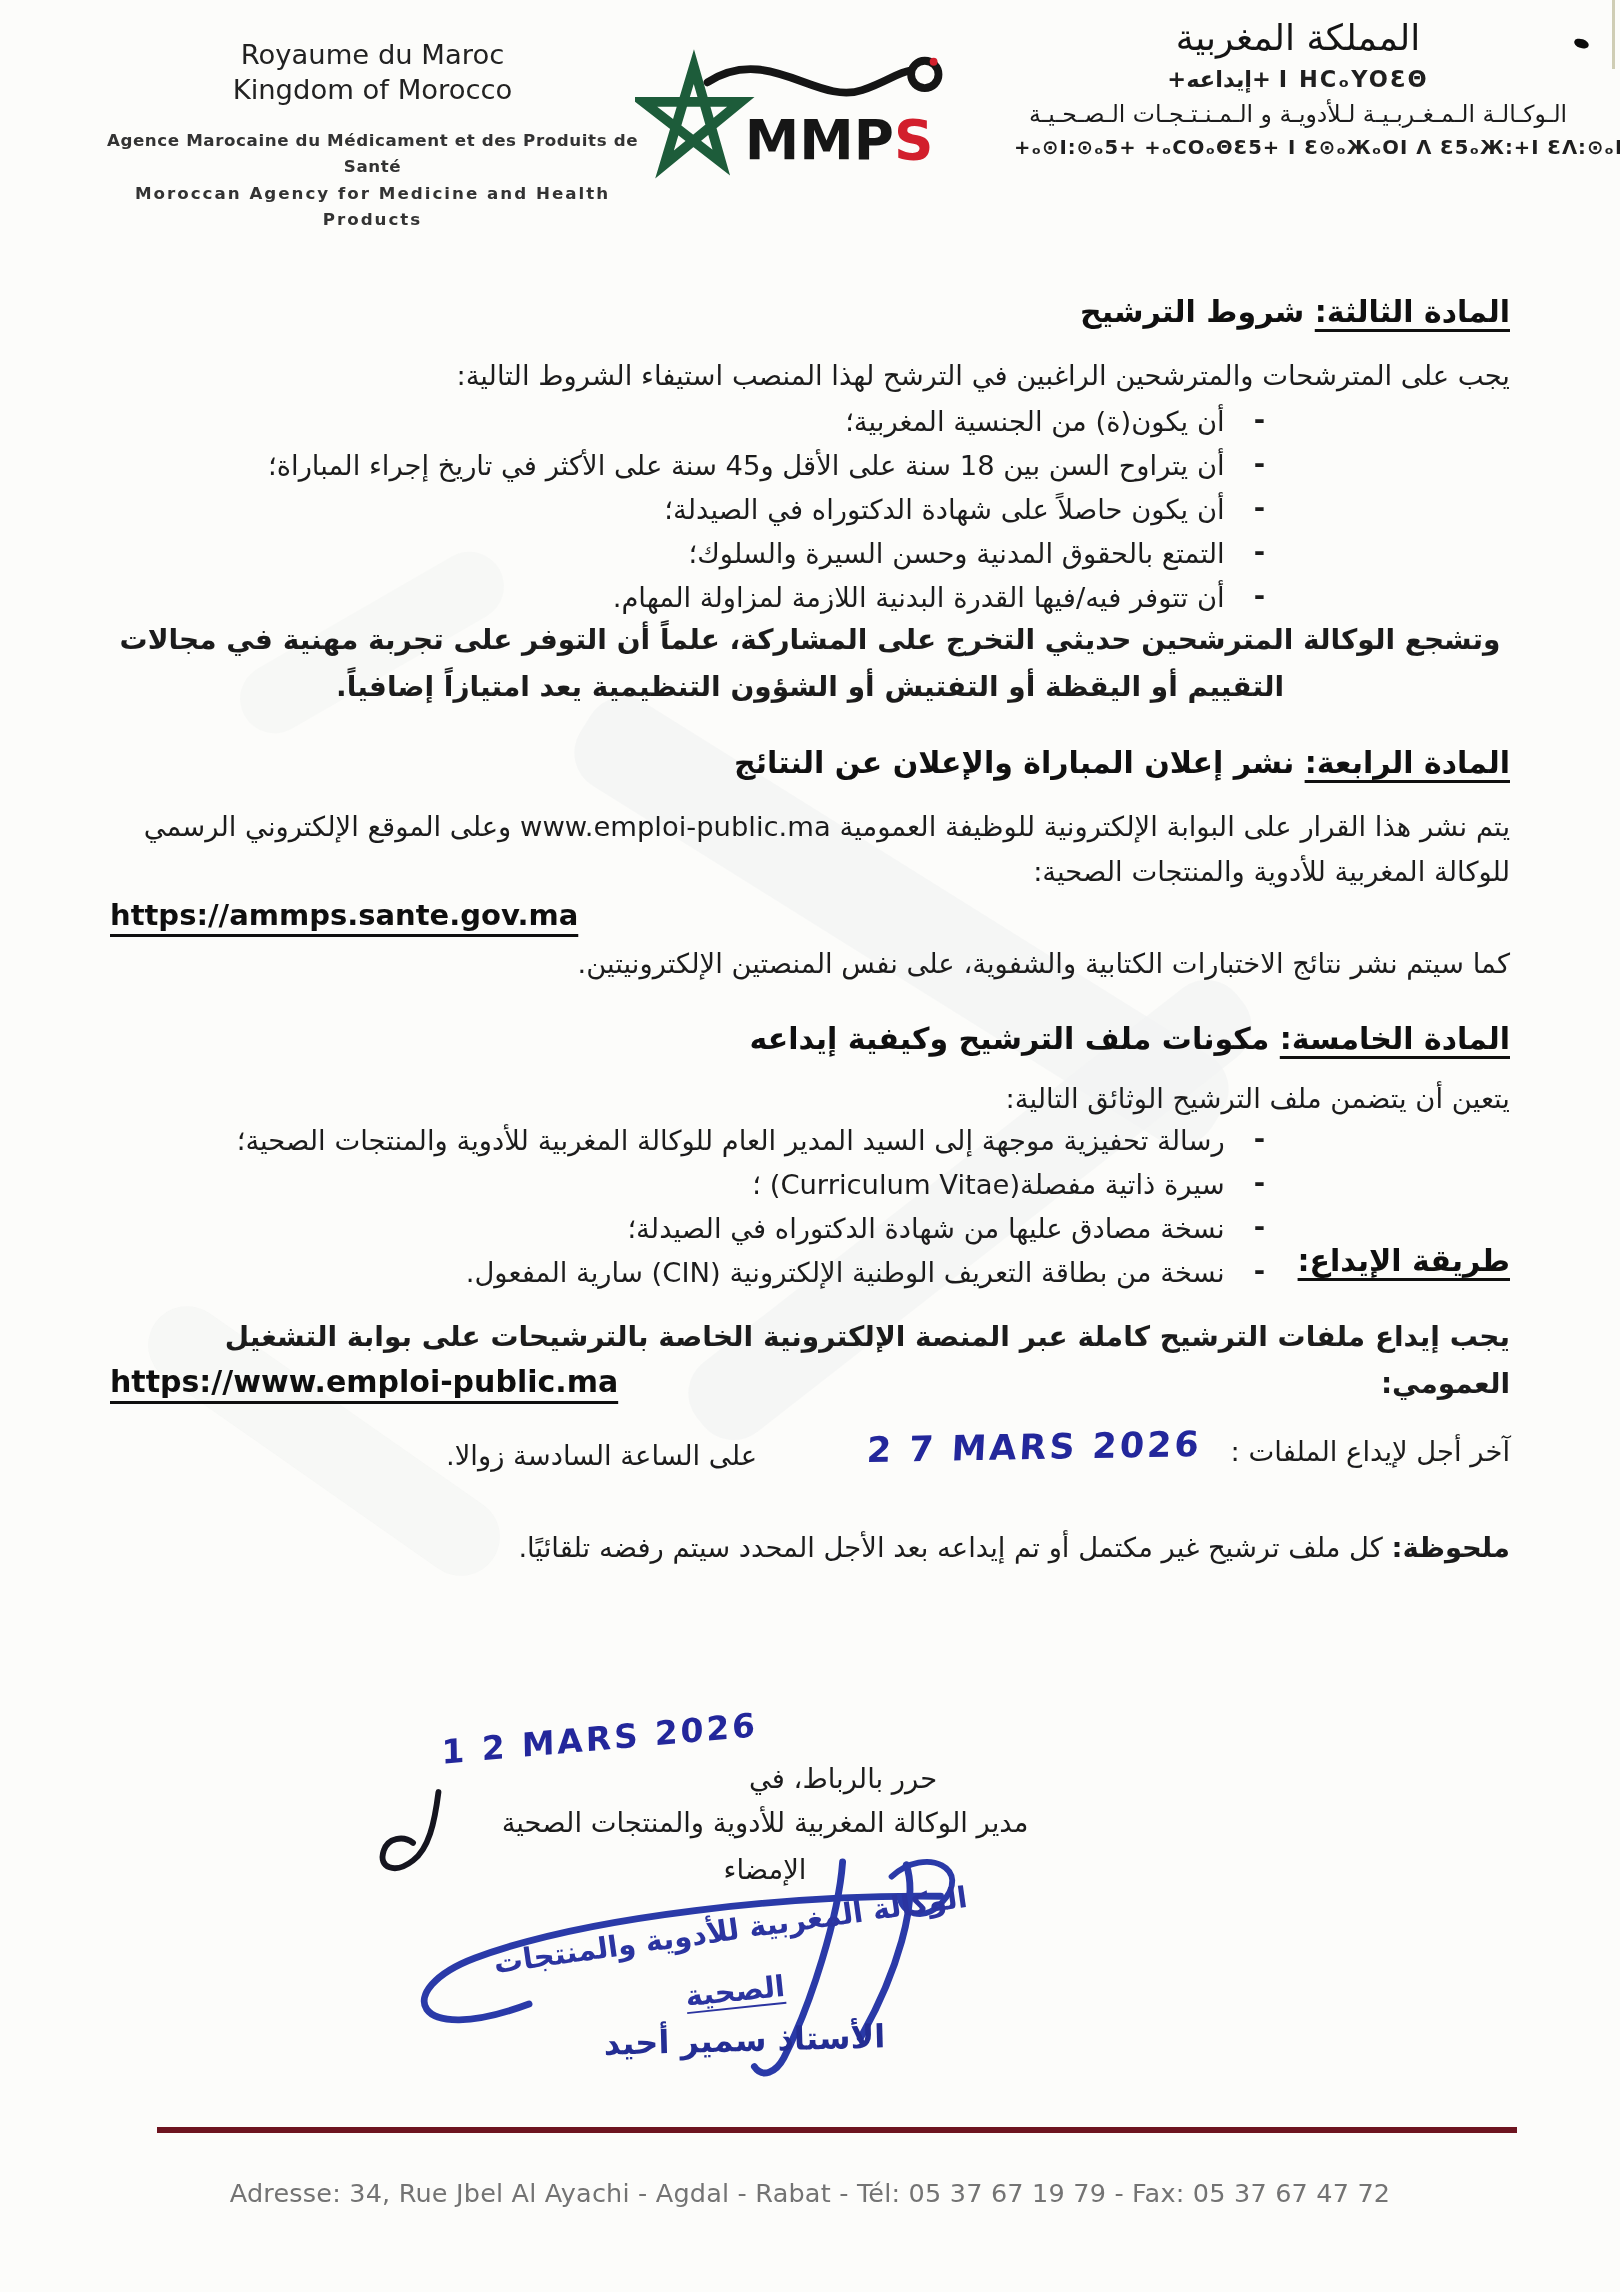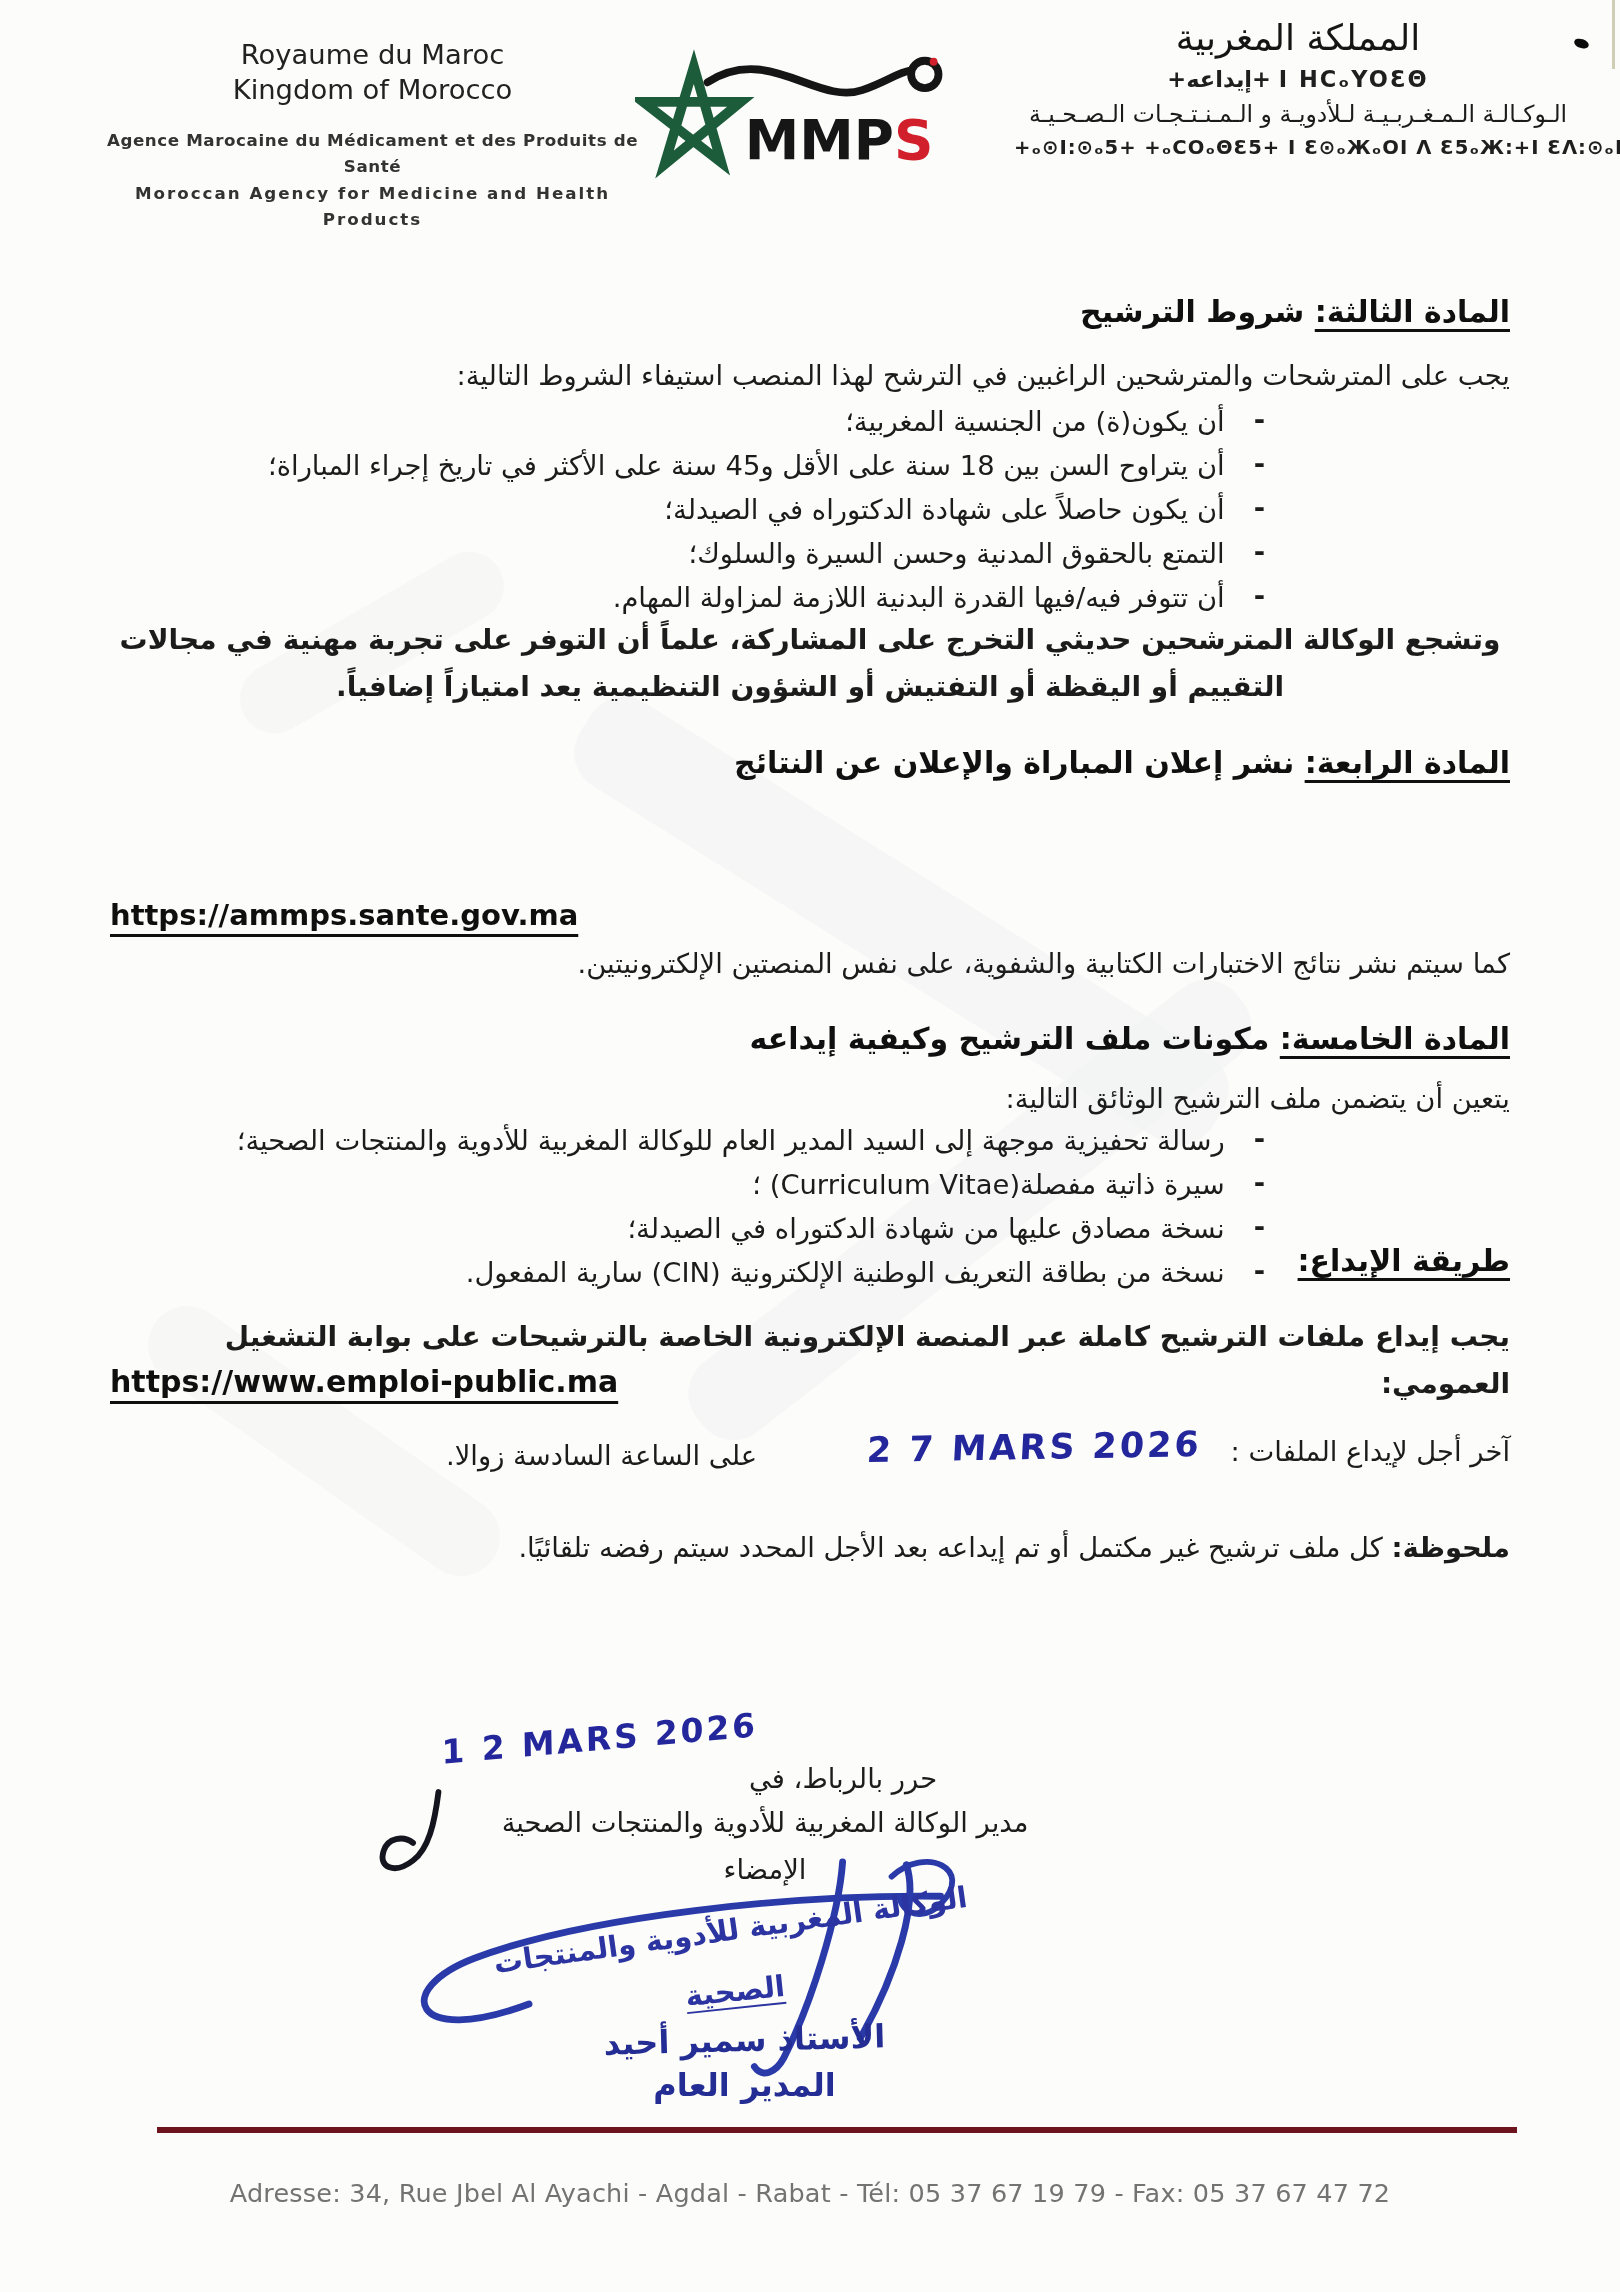--- a/index.html
+++ b/index.html
@@ -113,20 +113,23 @@
         <span class="mk">-</span>
         <span>أن تتوفر فيه/فيها القدرة البدنية اللازمة لمزاولة المهام.</span>
       </li>
   </ul>
 
   <div class="blk ar pb" style="top:616px;text-align:center;">وتشجع الوكالة المترشحين حديثي التخرج على المشاركة، علماً أن التوفر على تجربة مهنية في مجالات التقييم أو اليقظة أو التفتيش أو الشؤون التنظيمية يعد امتيازاً إضافياً.</div>
 
   <div class="blk ar h" style="top:741px;">
     <span class="u">المادة الرابعة:</span><span> نشر إعلان المباراة والإعلان عن النتائج</span>
   </div>
+  <div class="blk ar p" style="top:804px;">
+    <span>يتم نشر هذا القرار على البوابة الإلكترونية للوظيفة العمومية </span><span class="url-inline">www.emploi-public.ma</span><span> وعلى الموقع الإلكتروني الرسمي للوكالة المغربية للأدوية والمنتجات الصحية:</span>
+  </div>
   <div class="blk linkline" style="top:898px;">
     <span class="lnk">https://ammps.sante.gov.ma</span>
   </div>
   <div class="blk ar p" style="top:941px;">كما سيتم نشر نتائج الاختبارات الكتابية والشفوية، على نفس المنصتين الإلكترونيتين.</div>
 
   <div class="blk ar h" style="top:1017px;">
     <span class="u">المادة الخامسة:</span><span> مكونات ملف الترشيح وكيفية إيداعه</span>
   </div>
   <div class="blk ar p" style="top:1076px;">يتعين أن يتضمن ملف الترشيح الوثائق التالية:</div>
   <ul class="blk ar doc" style="top:1119px;">
@@ -176,19 +179,18 @@
   <svg class="abs" style="left:372px; top:1857px;" width="706" height="245" viewBox="0 0 720 250">
     <path d="M160 150 C 40 195, 20 135, 105 103 C 220 60, 430 38, 580 40" fill="none" stroke="#2a3aa8" stroke-width="7" stroke-linecap="round"></path>
     <path d="M480 5 C 476 60, 448 150, 420 205 C 412 220, 398 226, 390 214" fill="none" stroke="#2a3aa8" stroke-width="7" stroke-linecap="round"></path>
     <path d="M545 8 C 558 45, 535 120, 498 185" fill="none" stroke="#2a3aa8" stroke-width="7" stroke-linecap="round"></path>
     <path d="M530 20 C 565 -12, 615 12, 580 48 C 562 66, 540 58, 538 40" fill="none" stroke="#2a3aa8" stroke-width="6" stroke-linecap="round"></path>
   </svg>
 
   <div class="abs ar sigblue" style="left:412px; top:1913px; width:637px; text-align:center; font-size:29px; transform:rotate(-8deg);">الوكالة المغربية للأدوية والمنتجات</div>
   <div class="abs ar sigblue" style="left:642px; top:1974px; width:186px; text-align:center; font-size:29px; transform:rotate(-6deg); text-decoration:underline; text-underline-offset:5.9px;">الصحية</div>
   <div class="abs ar sigblue" style="left:529px; top:2021px; width:431px; text-align:center; font-size:32px; transform:rotate(-1.5deg); color:#232d93;">الأستاذ سمير أحيد</div>
-  <div class="abs ar sigblue" style="left:529px; top:2066px; width:431px; text-align:center; font-size:32px; color:#232d93;">المدير العام</div>
 
   <div class="footer-line"></div>
   <div class="footer">Adresse: 34, Rue Jbel Al Ayachi - Agdal - Rabat - Tél: 05 37 67 19 79 - Fax: 05 37 67 47 72</div>
 
 </div>
 
 
 </body></html>

